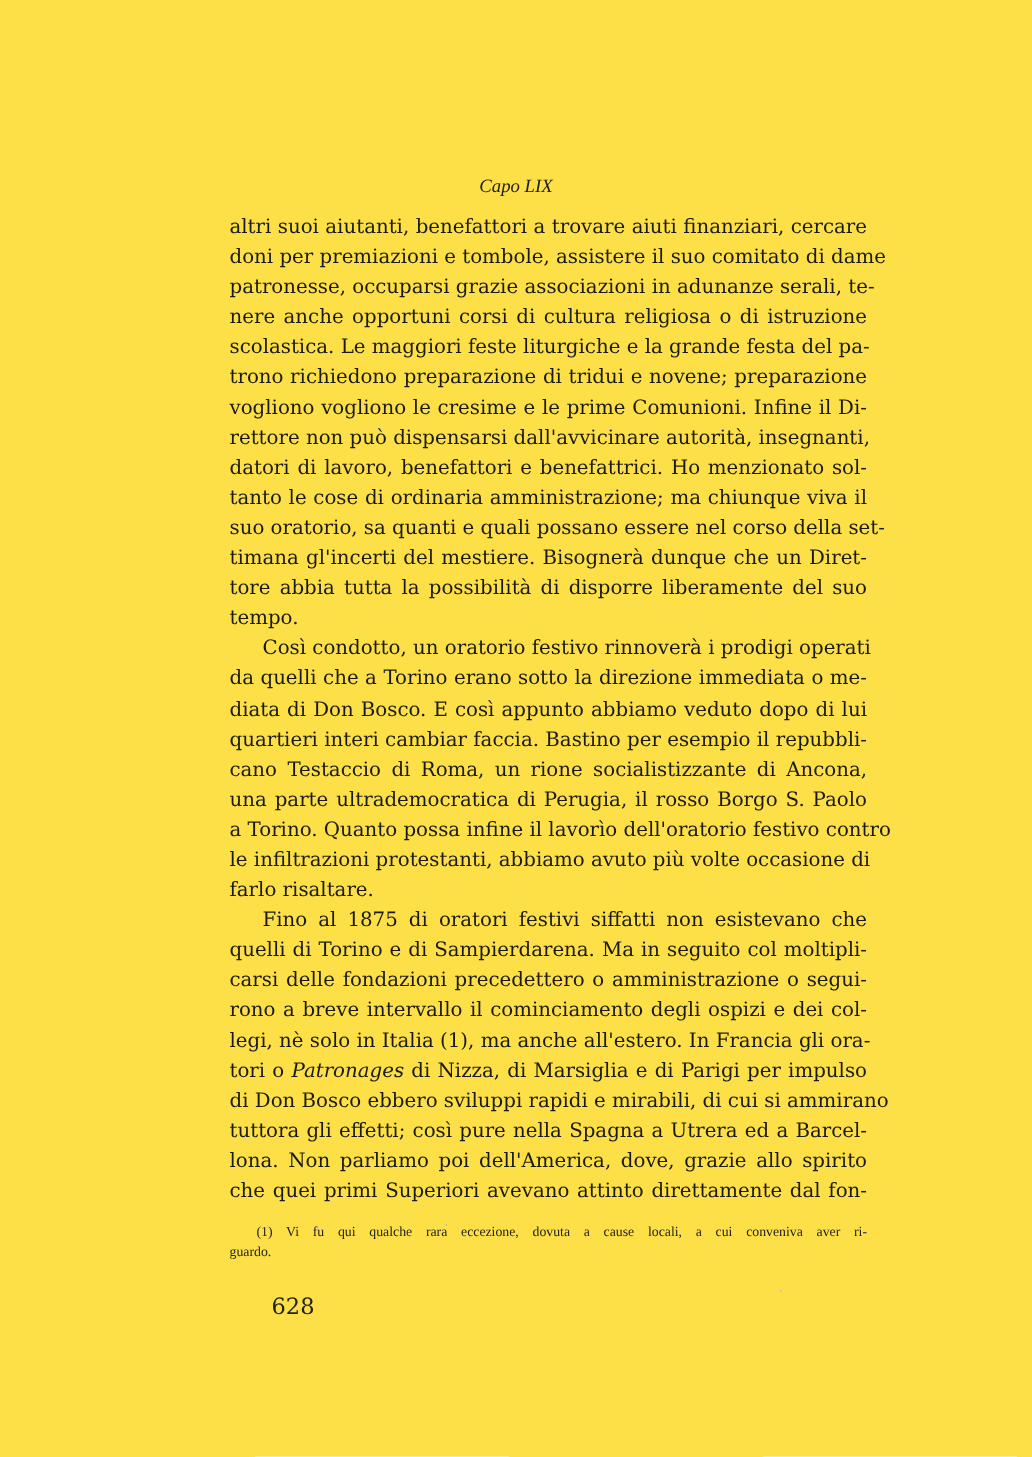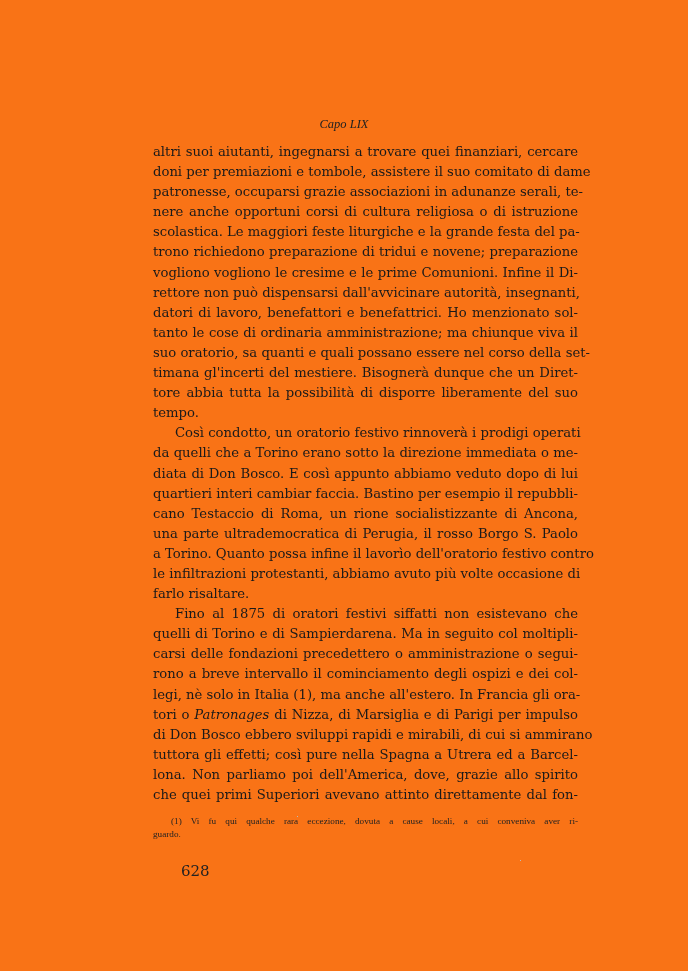--- a/index.html
+++ b/index.html
@@ -1,17 +1,17 @@
 <!DOCTYPE html>
 <html><head>
 <meta charset="utf-8">
 <style>
   html, body { margin: 0; padding: 0; background: #ffffff; }
   body { width: 688px; height: 971px; position: relative; overflow: hidden; }
-  .page { position: absolute; left: 0; top: 0; width: 688px; height: 971px; background: #f97316; }
+  .page { position: absolute; left: 0; top: 0; width: 688px; height: 971px; background: #fde047; }
   .running-head {
     position: absolute; top: 117px; left: 0; width: 688px; text-align: center;
     font-family: "Liberation Serif", serif; font-style: italic; font-size: 12.5px; color: #222;
   }
   .body-text {
     position: absolute; left: 153px; top: 142px; width: 425px;
     font-family: "DejaVu Serif", serif; font-size: 13.2px; line-height: 20.1px; color: #1a1a1a;
   }
   .line { display: block; white-space: nowrap; text-align: justify; text-align-last: justify; }
   .line.last { text-align-last: left; }
@@ -26,21 +26,21 @@
   }
   .scan-dot { position: absolute; width: 1px; height: 1px; background: #bbb; }
 </style>
 </head>
 <body>
 
 <div class="page">
   <div class="running-head">Capo LIX</div>
 
   <div class="body-text" id="body-text">
-      <span class="line">altri suoi aiutanti, ingegnarsi a trovare quei finanziari, cercare</span>
+      <span class="line">altri suoi aiutanti, benefattori a trovare aiuti finanziari, cercare</span>
       <span class="line">doni per premiazioni e tombole, assistere il suo comitato di dame</span>
       <span class="line">patronesse, occuparsi grazie associazioni in adunanze serali, te-</span>
       <span class="line">nere anche opportuni corsi di cultura religiosa o di istruzione</span>
       <span class="line">scolastica. Le maggiori feste liturgiche e la grande festa del pa-</span>
       <span class="line">trono richiedono preparazione di tridui e novene; preparazione</span>
       <span class="line">vogliono vogliono le cresime e le prime Comunioni. Infine il Di-</span>
       <span class="line">rettore non può dispensarsi dall'avvicinare autorità, insegnanti,</span>
       <span class="line">datori di lavoro, benefattori e benefattrici. Ho menzionato sol-</span>
       <span class="line">tanto le cose di ordinaria amministrazione; ma chiunque viva il</span>
       <span class="line">suo oratorio, sa quanti e quali possano essere nel corso della set-</span>

